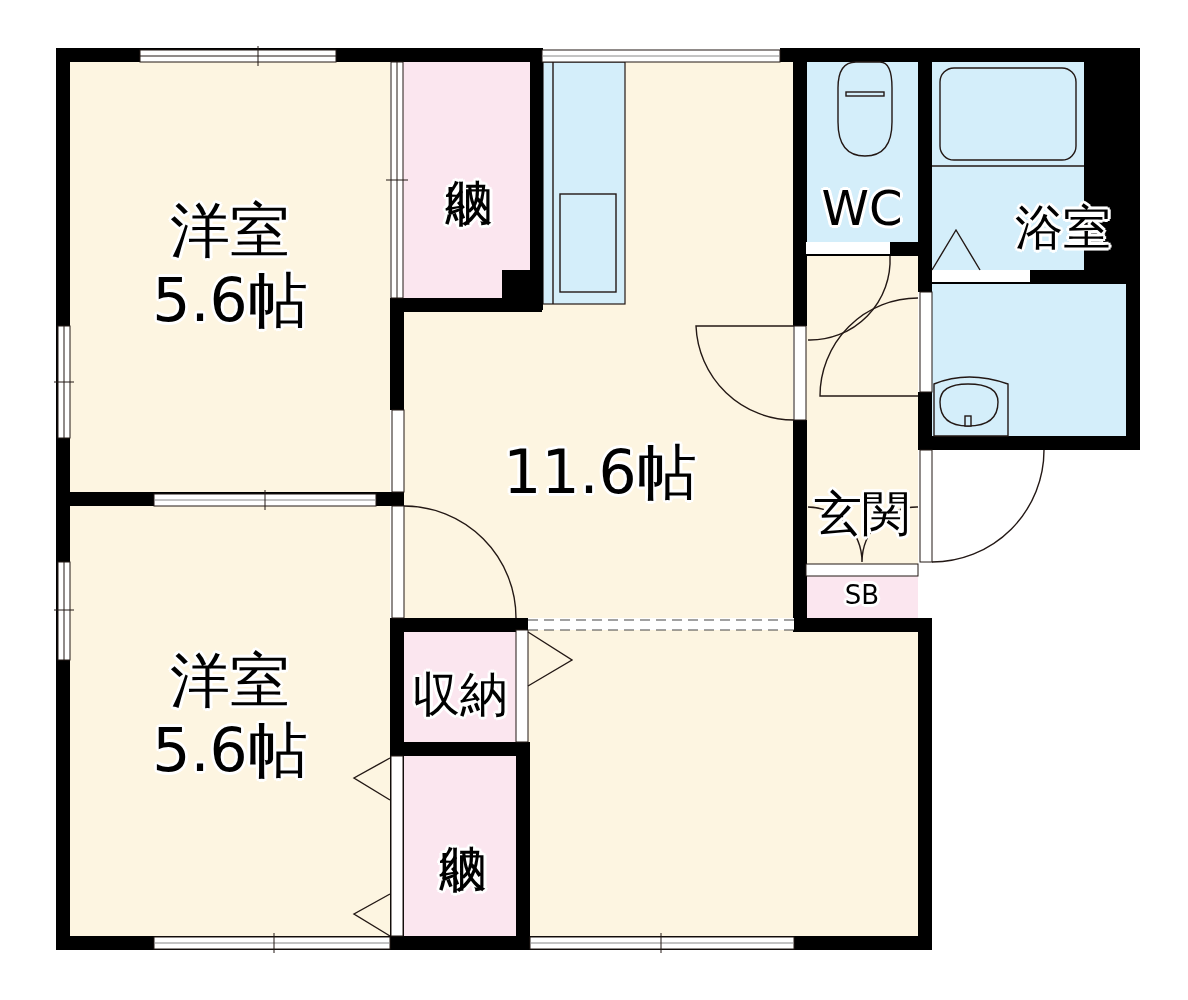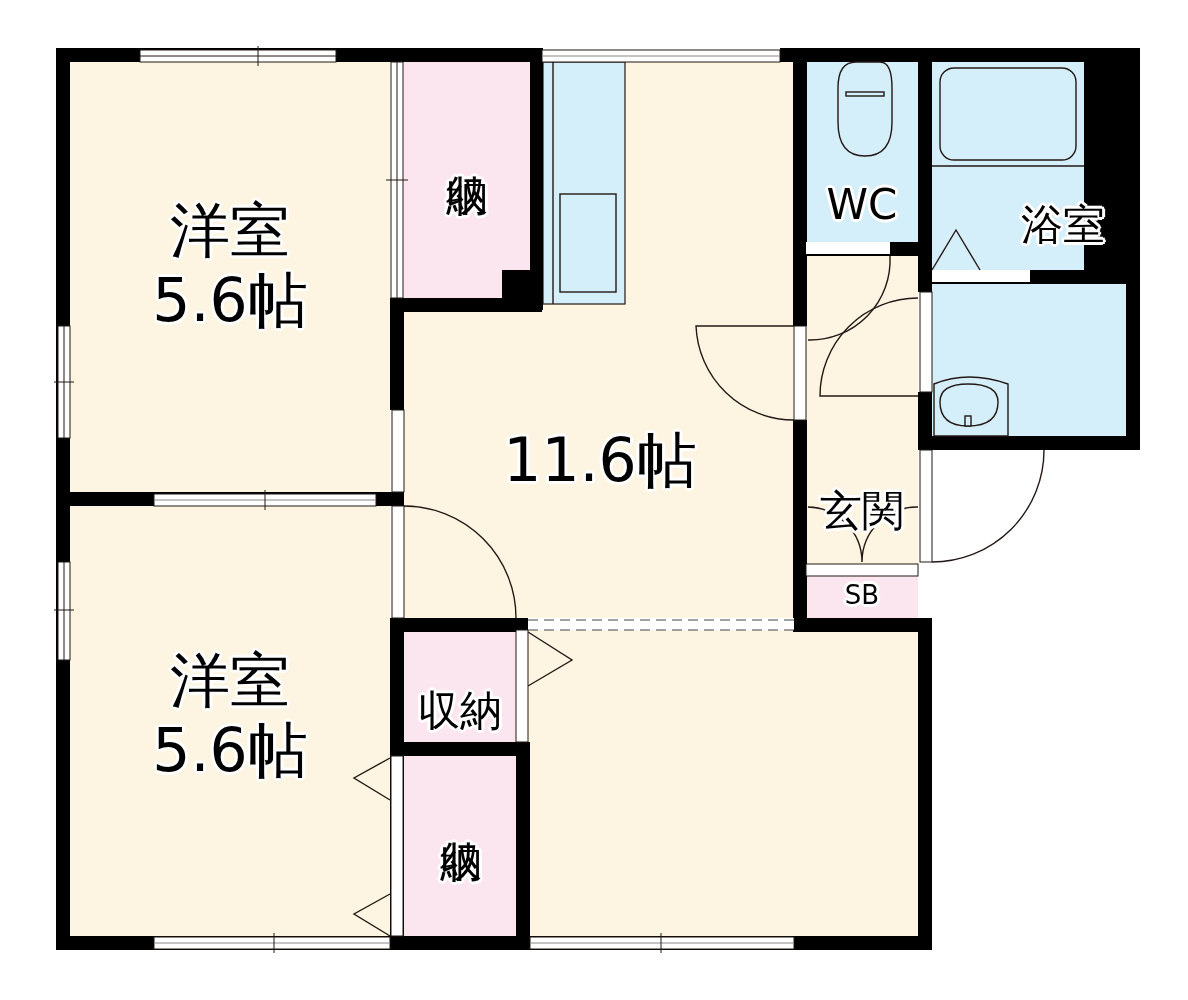--- a/index.html
+++ b/index.html
@@ -4,21 +4,21 @@
   <style>
     html, body { margin: 0; padding: 0; background: #ffffff; }
     body { width: 1188px; height: 1000px; position: relative; overflow: hidden; font-family: "DejaVu Sans", "Liberation Sans", sans-serif; }
     .plan { position: absolute; left: 0; top: 0; width: 1188px; height: 784px; }
     .lbl {
       position: absolute; color: #000; font-family: "DejaVu Sans", "Liberation Sans", sans-serif;
       text-align: center; line-height: 1.0; white-space: nowrap;
       text-shadow: -3px 0 #fff, 3px 0 #fff, 0 -3px #fff, 0 3px #fff, -2px -2px #fff, 2px 2px #fff, -2px 2px #fff, 2px -2px #fff;
     }
     .big { font-size: 60px; }
-    .mid { font-size: 42px; }
+    .mid { font-size: 48px; }
     .vert { writing-mode: vertical-rl; text-orientation: upright; letter-spacing: 0px; }
   </style>
 </head>
 <body>
 
 <div class="plan">
   <svg width="1188" height="1000" viewBox="0 0 1188 1000" xmlns="http://www.w3.org/2000/svg">
 
     <g>
       <rect x="68" y="62" width="322" height="432" fill="#fdf5e1"></rect>
@@ -142,24 +142,24 @@
     <div>洋室</div>
     <div style="margin-top:10px;">5.6帖</div>
   </div>
 
   <div class="lbl big" style="left:130px; top:650px; width:200px;">
     <div>洋室</div>
     <div style="margin-top:10px;">5.6帖</div>
   </div>
 
   <div class="lbl big" style="left:490px; top:418px; width:220px;">
-    <div style="margin-top:12px;">11.6帖</div>
+    <div style="margin-top:24px;">11.6帖</div>
   </div>
 
   <div class="lbl mid vert" style="left:446px; top:142px;">収納</div>
-  <div class="lbl mid" style="left:404px; top:690px; width:112px;">収納</div>
+  <div class="lbl mid" style="left:404px; top:670px; width:112px;">収納</div>
   <div class="lbl mid vert" style="left:440px; top:808px;">収納</div>
 
   <div class="lbl mid" style="left:806px; top:184px; width:112px;">WC</div>
   <div class="lbl mid" style="left:1003px; top:204px; width:120px;font-family:Liberation Serif, serif;">浴室</div>
   <div class="lbl mid" style="left:806px; top:490px; width:112px;font-family:Liberation Serif, serif;">玄関</div>
   <div class="lbl" style="left:806px; top:582px; width:112px; font-size:26px;">SB</div>
 </div>
 
 </body></html>

